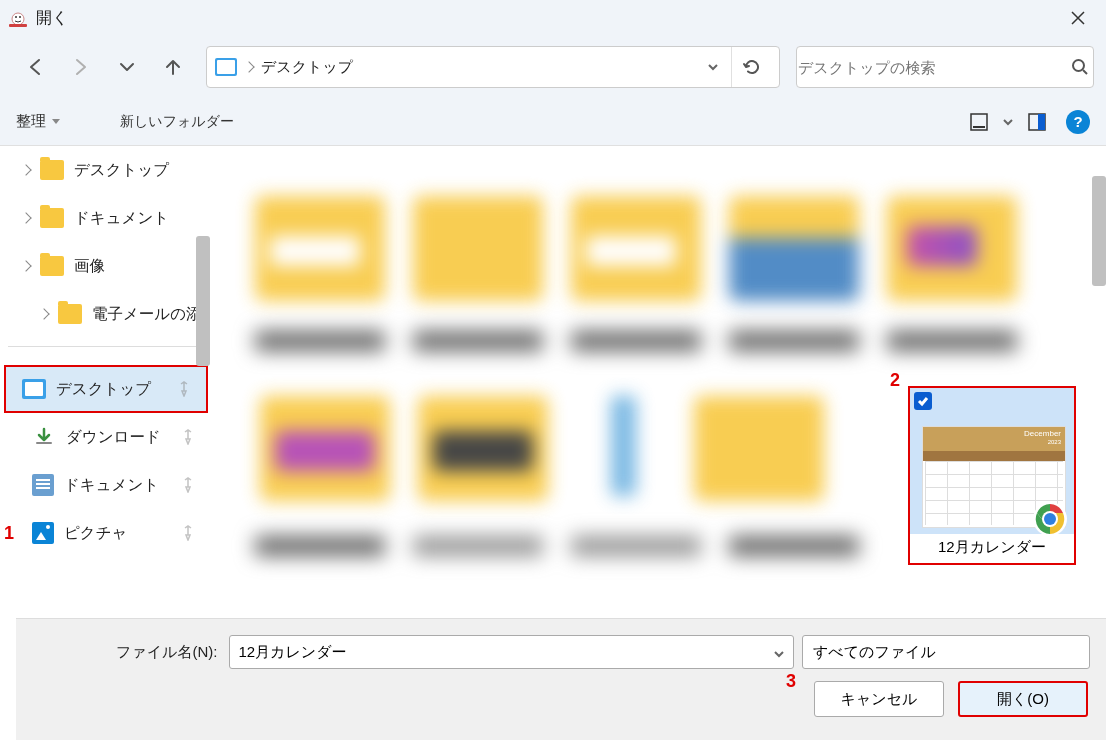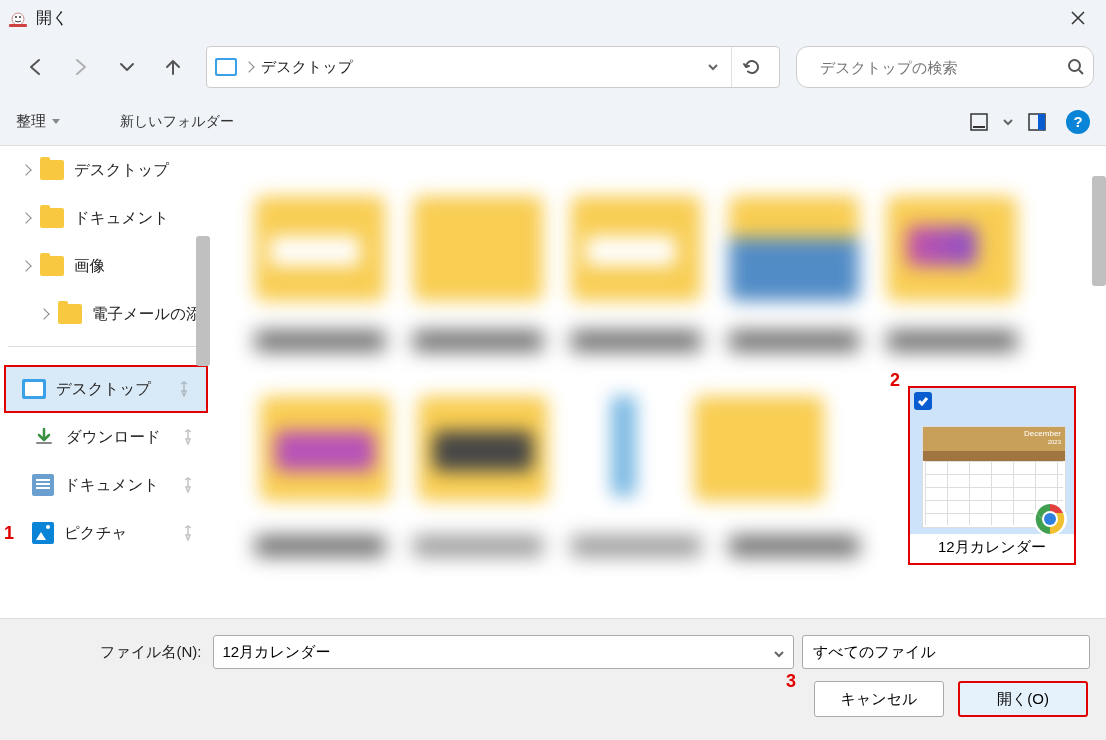--- a/index.html
+++ b/index.html
@@ -20,21 +20,21 @@
   .nav-btn svg { width: 18px; height: 18px; stroke: currentColor; stroke-width: 2; fill: none; }
   .breadcrumb { flex: 1; height: 42px; background: #fff; border: 1px solid #ccc; border-radius: 4px; display: flex; align-items: center; padding: 0 8px; gap: 8px; margin: 0 4px; }
   .breadcrumb .folder-chip { width: 22px; height: 18px; background: #3aa0e8; border-radius: 2px; position: relative; }
   .breadcrumb .folder-chip::before { content: ""; position: absolute; top: 2px; left: 2px; right: 2px; bottom: 2px; background: #fff; border-radius: 1px; }
   .breadcrumb .sep { width: 8px; height: 8px; transform: rotate(45deg); border-top: 1.5px solid #888; border-right: 1.5px solid #888; }
   .breadcrumb .label { font-size: 15px; color: #222; flex: 1; }
   .breadcrumb .refresh { width: 40px; height: 100%; display: flex; align-items: center; justify-content: center; border-left: 1px solid #e0e0e0; margin-left: auto; }
   .breadcrumb .refresh svg { width: 18px; height: 18px; stroke: #555; stroke-width: 2; fill: none; }
   .breadcrumb .bc-drop { width: 20px; height: 100%; display: flex; align-items:center; justify-content:center; margin-left:auto;}
   .breadcrumb .bc-drop svg { width:12px; height:12px; stroke:#666; stroke-width:2; fill:none;}
-  .searchbox { width: 298px; height: 42px; background: #fff; border: 1px solid #ccc; border-radius: 12px; display: flex; align-items: center; padding: 0 23px; gap: 48px; }
+  .searchbox { width: 298px; height: 42px; background: #fff; border: 1px solid #ccc; border-radius: 4px; display: flex; align-items: center; padding: 0 1px; gap: 48px; }
   .searchbox input { border: none; outline: none; flex: 1; font-size: 15px; color: #888; background: transparent; }
   .searchbox .search-btn { width: 24px; height: 24px; display:flex; align-items:center; justify-content:center;}
   .searchbox .search-btn svg { width: 18px; height: 18px; stroke: #555; stroke-width: 2; fill: none; }
 
   
   .toolbar { height: 48px; background: #f0f4f9; display: flex; align-items: center; padding: 0 16px; border-bottom: 1px solid #e0e0e0; }
   .toolbar .organize { font-size: 15px; color: #333; margin-right: 4px; }
   .toolbar .org-arrow { width: 0; height: 0; border-left: 4px solid transparent; border-right: 4px solid transparent; border-top: 5px solid #888; margin-left: 2px; margin-right: 60px; }
   .toolbar .newfolder { font-size: 14px; color: #333; }
   .toolbar .spacer { flex: 1; }
@@ -97,21 +97,21 @@
   .file-card .thumb .cal-year { position:absolute; top:12px; right:4px; font-size:6px; color:#fff;}
   .file-card .thumb .cal-days { position:absolute; top:24px; left:0; right:0; height:10px; background:#a07540;}
   .file-card .thumb .cal-grid { position:absolute; top:34px; left:2px; right:2px; bottom:2px;
     background-image: linear-gradient(#ddd 1px, transparent 1px), linear-gradient(90deg, #ddd 1px, transparent 1px);
     background-size: 22px 13px; }
   .file-card .chrome-badge { position:absolute; right:6px; bottom:26px; width:36px; height:36px; }
   .file-card .fname { text-align:center; font-size:15px; padding:4px 2px 6px 2px; background:#fff;}
   .file-card.selected-bg { background:#cde3f9;}
 
   
-  .bottom { position:absolute; left:0; right:0; bottom:0; height: 122px; background:#f0f0f0; border-top:1px solid #ddd;}
+  .bottom { position:absolute; left:16px; right:0; bottom:0; height: 122px; background:#f0f0f0; border-top:1px solid #ddd;}
   .fname-row { display:flex; align-items:center; padding: 16px 16px 0 100px; gap:8px;}
   .fname-row .lbl { font-size:15px; color:#222; margin-right:4px;}
   .fname-row .combo { flex:1; height:34px; background:#fff; border:1px solid #aaa; border-radius:3px; display:flex; align-items:center; padding:0 8px;}
   .fname-row .combo span { flex:1; font-size:15px;}
   .fname-row .combo .dd { width:12px; height:12px;}
   .fname-row .combo .dd svg { width:100%;height:100%; stroke:#666; stroke-width:2; fill:none;}
   .fname-row .filter { width:288px; height:34px; background:#fff; border:1px solid #aaa; border-radius:3px; display:flex; align-items:center; padding:0 10px;}
   .fname-row .filter span { flex:1; font-size:15px;}
   .btn-row { display:flex; justify-content:flex-end; padding: 12px 18px 0 0; gap:14px; position:relative;}
   .annot-red-3 { position:absolute; right:310px; top:2px; font-size:18px; font-weight:bold; color:#e00000; pointer-events:none;}

